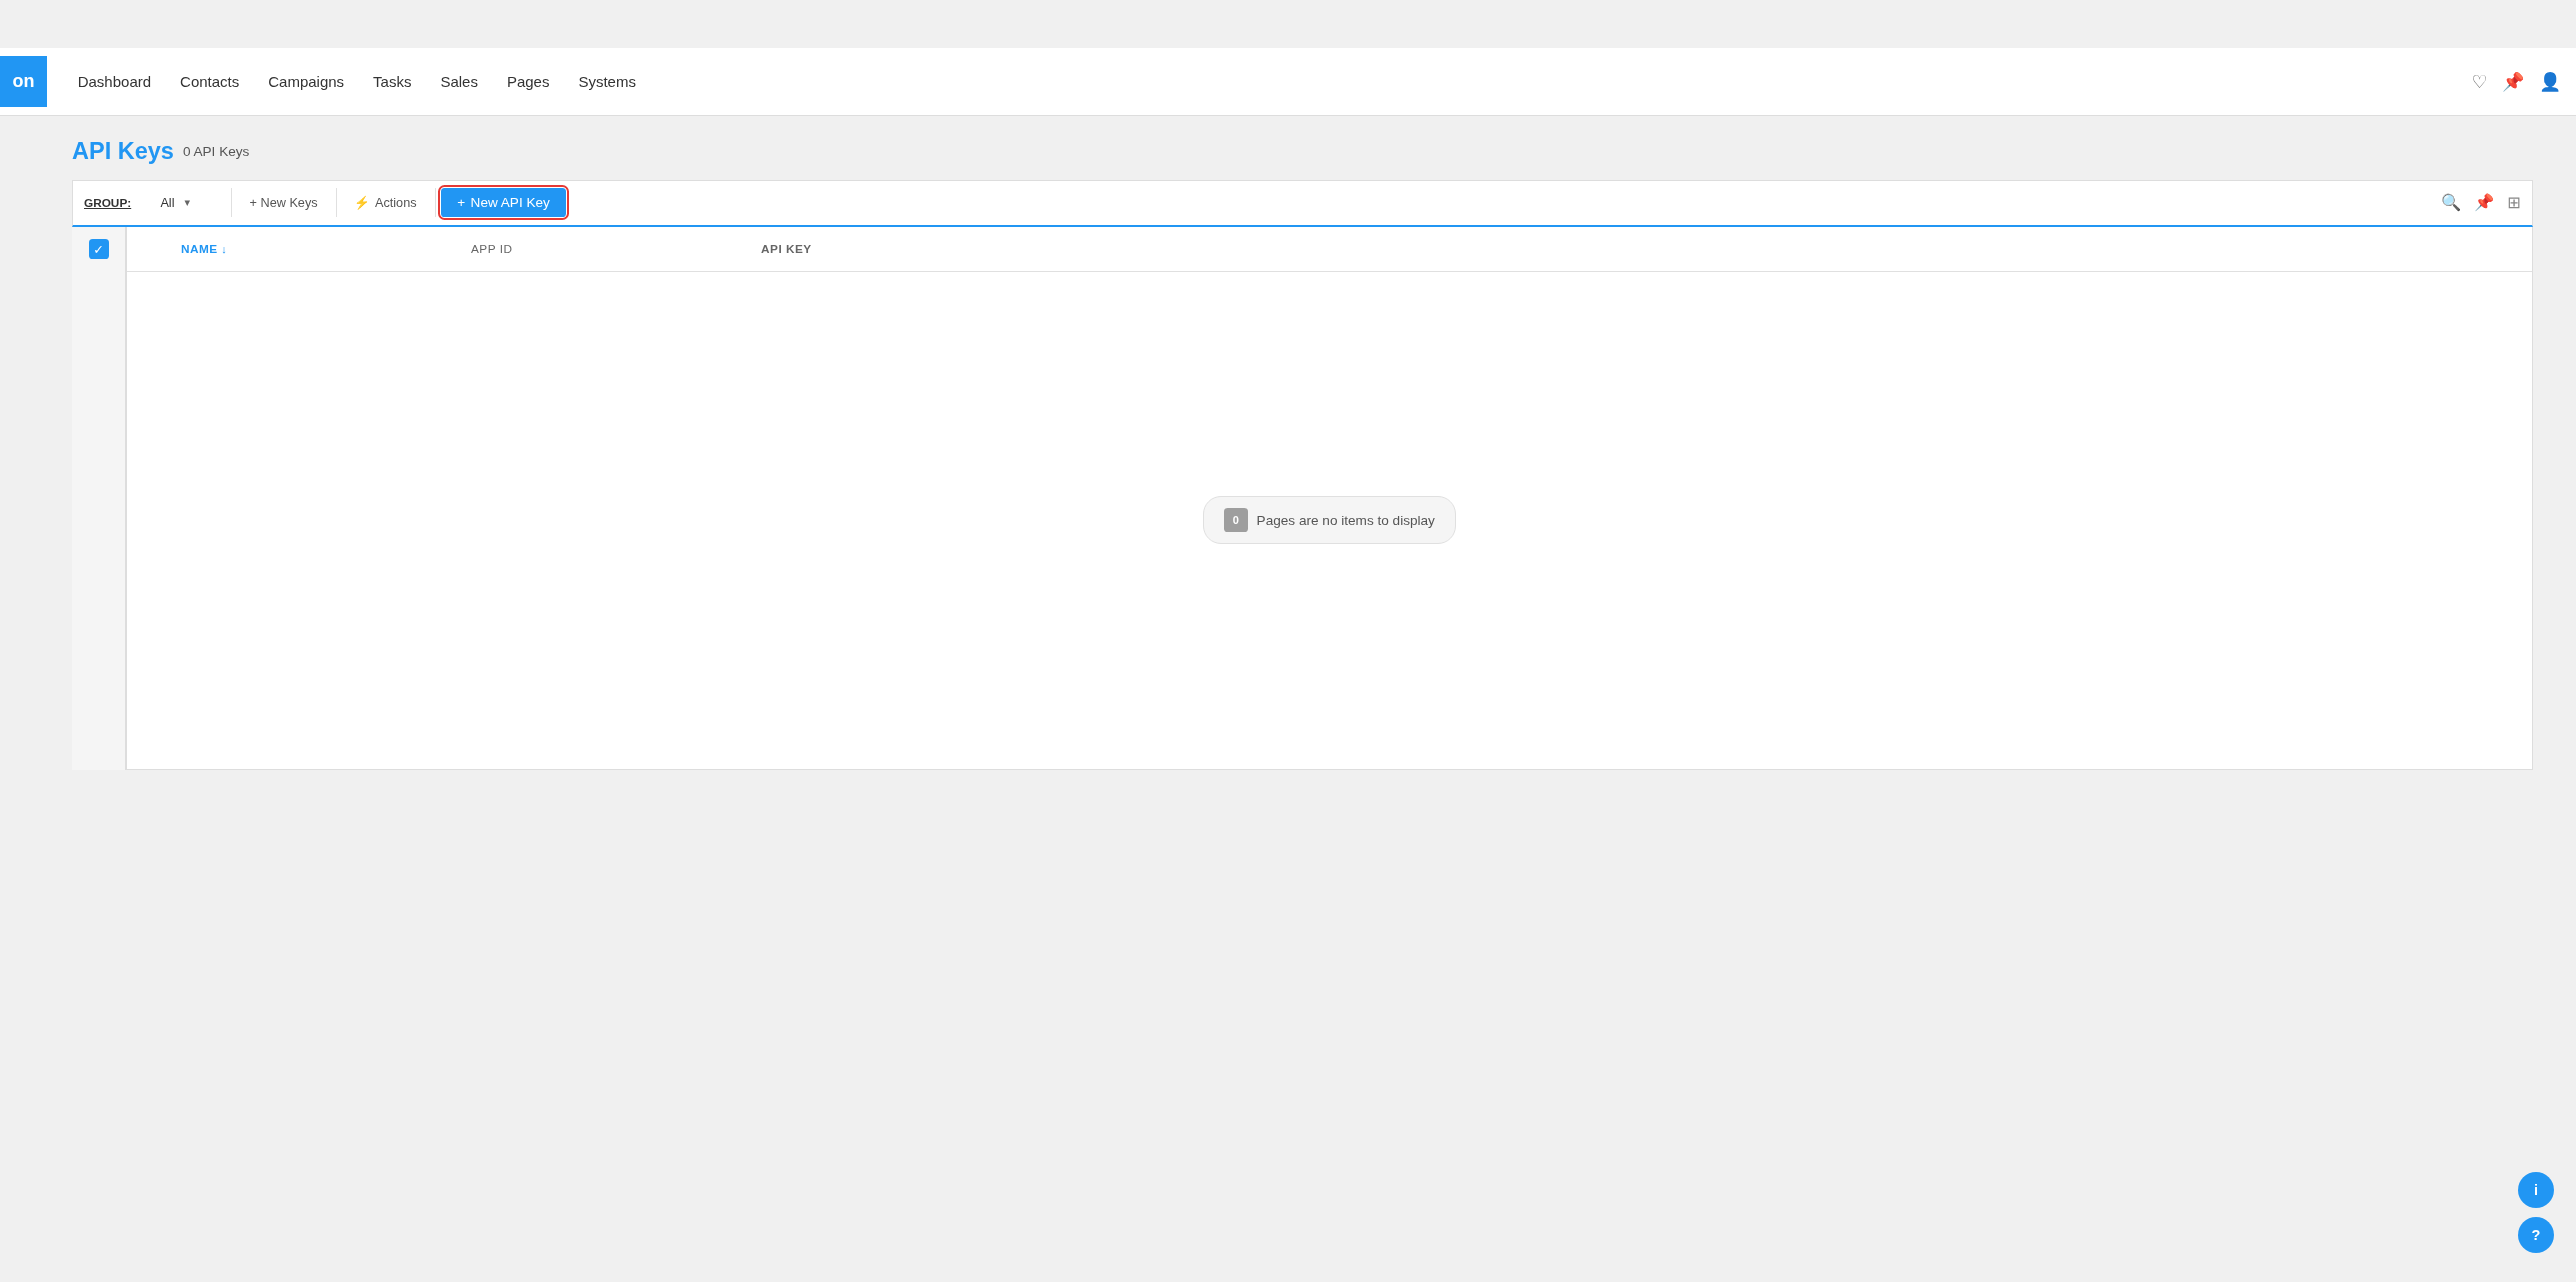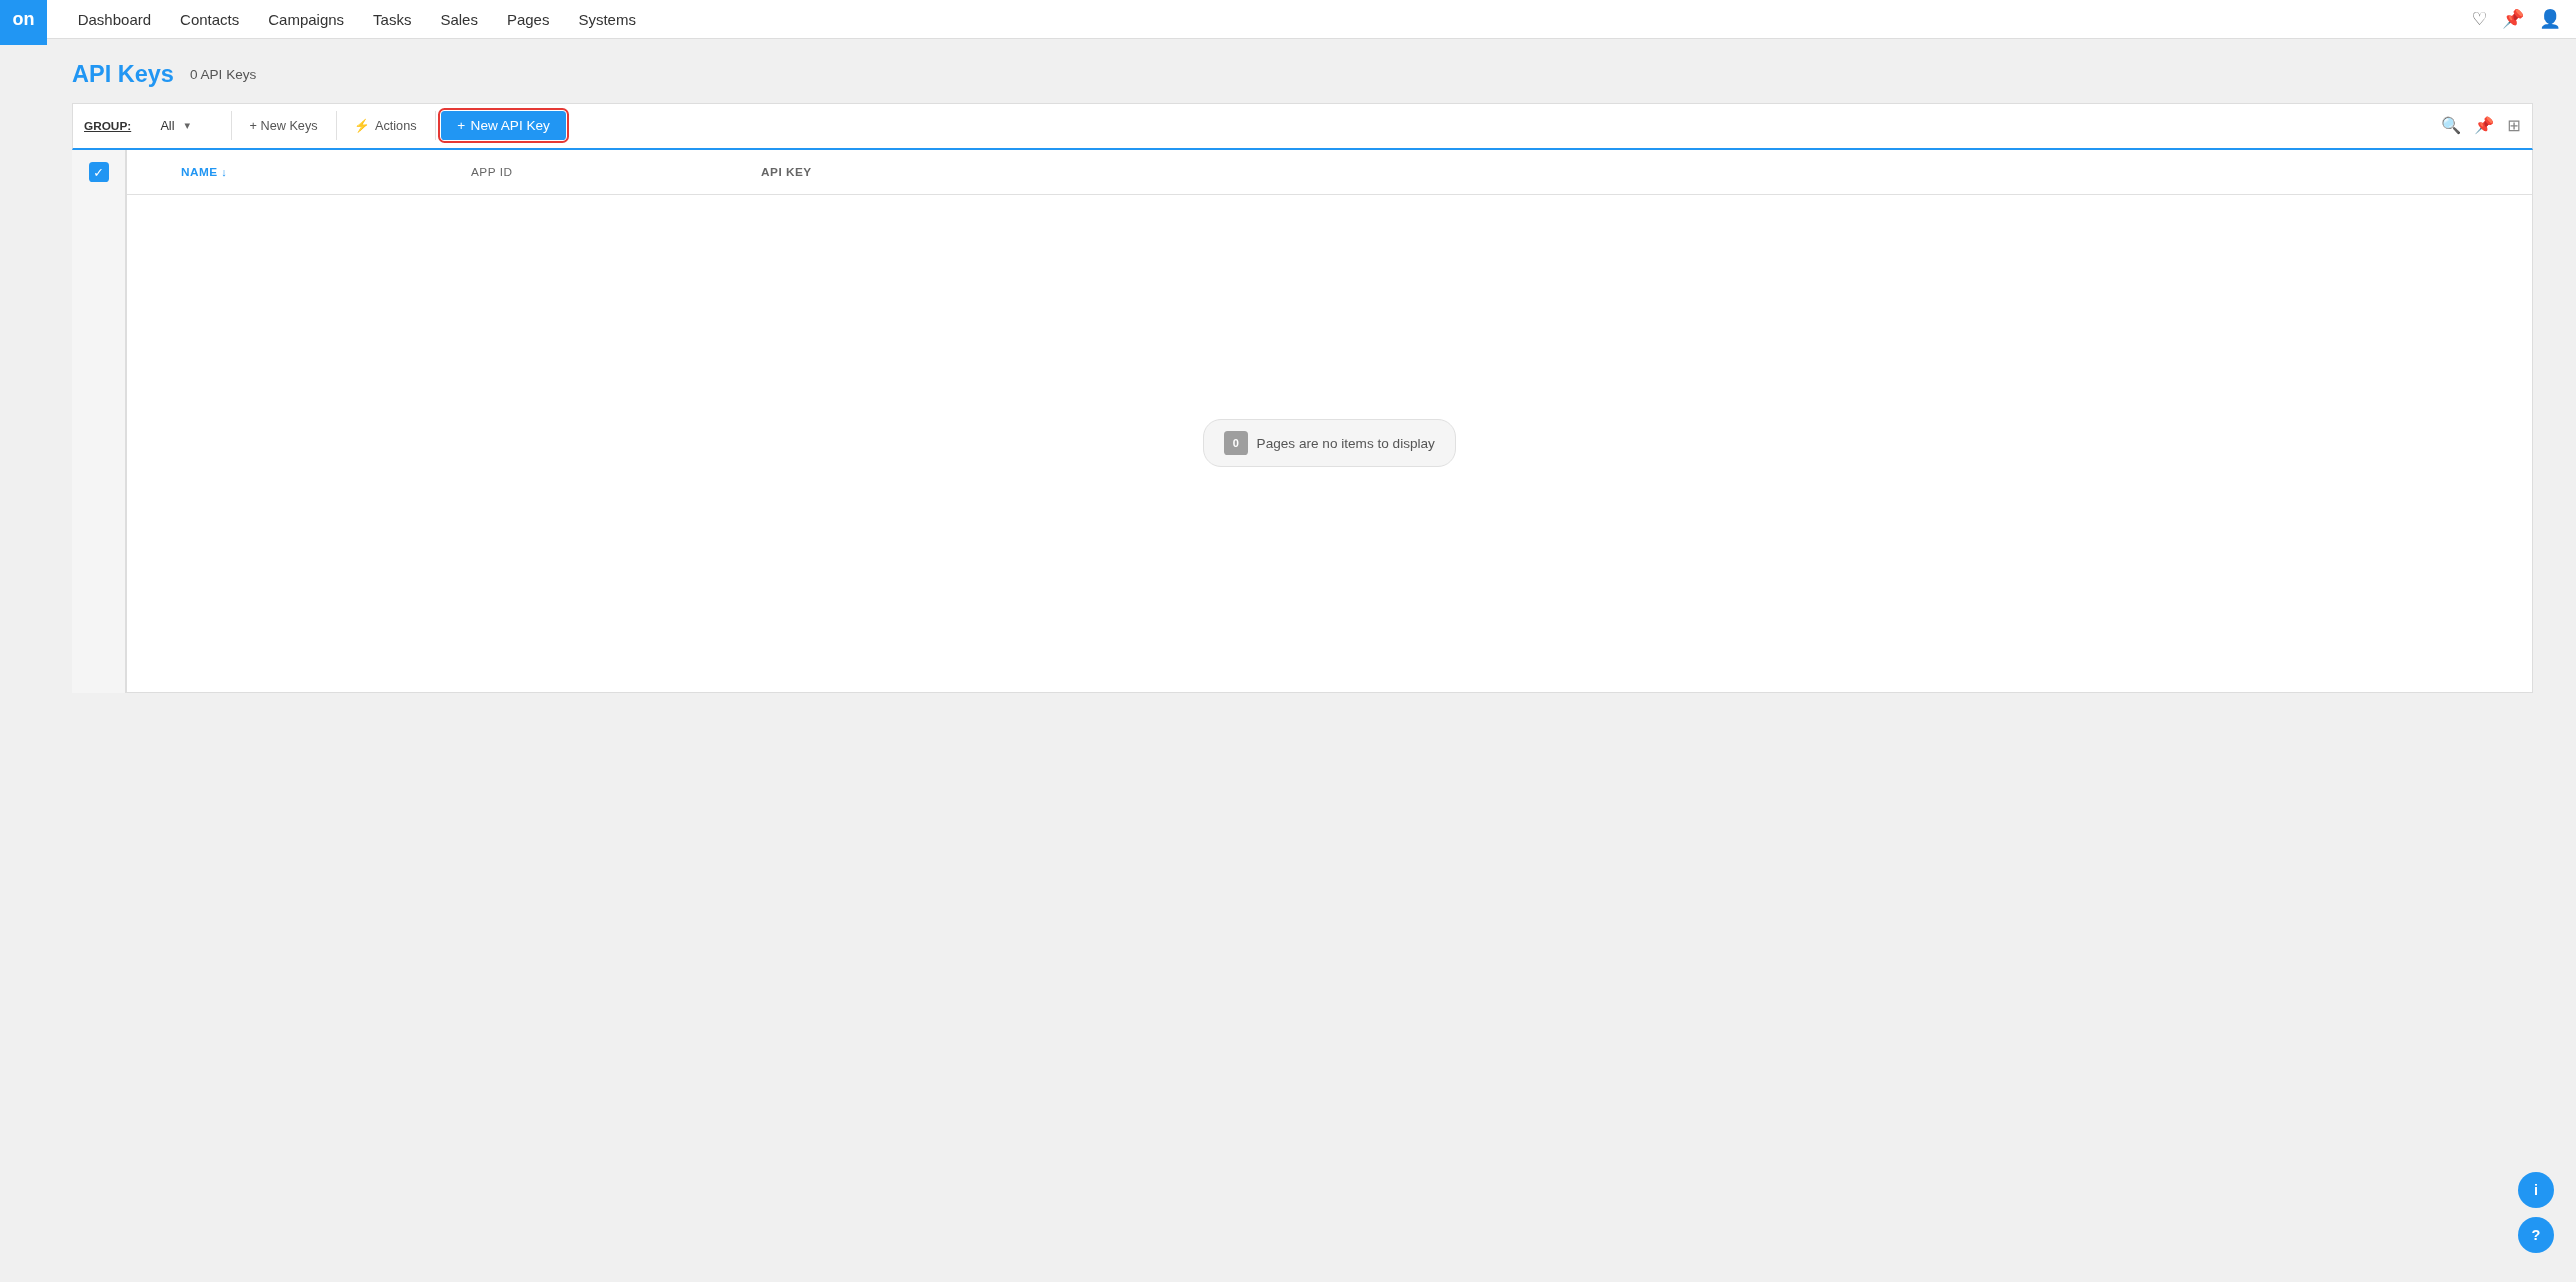--- a/index.html
+++ b/index.html
@@ -1,23 +1,24 @@
 <!DOCTYPE html>
 <html style="font-size:14.5px"><head>
   <meta charset="utf-8">
   <style>
     * { box-sizing: border-box; margin: 0; padding: 0; }
     body { font-family: -apple-system, BlinkMacSystemFont, 'Segoe UI', Arial, sans-serif; background: #f0f0f0; min-height: 100vh; }
 
     
     .topnav {
       display: flex; align-items: center;
-      background: #fff; height: 39px;
+      background: #fff; height: 68px;
       border-bottom: 0.9px solid #ddd;
       padding: 0 14.5px;
+      margin-top: 48px;
     }
     .logo {
       background: #2196f3; color: #fff;
       font-weight: bold; font-size: 18px;
       width: 47px; height: 51px;
       display: flex; align-items: center; justify-content: center;
       margin-right: 18px; flex-shrink: 0;
       margin-left: -14.5px;
     }
     .nav-links { display: flex; gap: 3.6px; flex: 1; }
@@ -28,21 +29,21 @@
     }
     .nav-right { display: flex; align-items: center; gap: 14.5px; margin-left: auto; }
     .nav-icon { font-size: 18px; color: #666; cursor: pointer; }
 
     
     .page-content {
       padding: 22px 43px 22px 72px;
     }
 
     .page-header {
-      display: flex; align-items: center; gap: 16px; margin-bottom: 14.5px;
+      display: flex; align-items: center; gap: 9px; margin-bottom: 14.5px;
     }
     .page-title {
       font-size: 23.5px; font-weight: 600; color: #2196f3;
     }
     .api-key-count {
       font-size: 13.6px; color: #555;
     }
 
     
     .toolbar {

